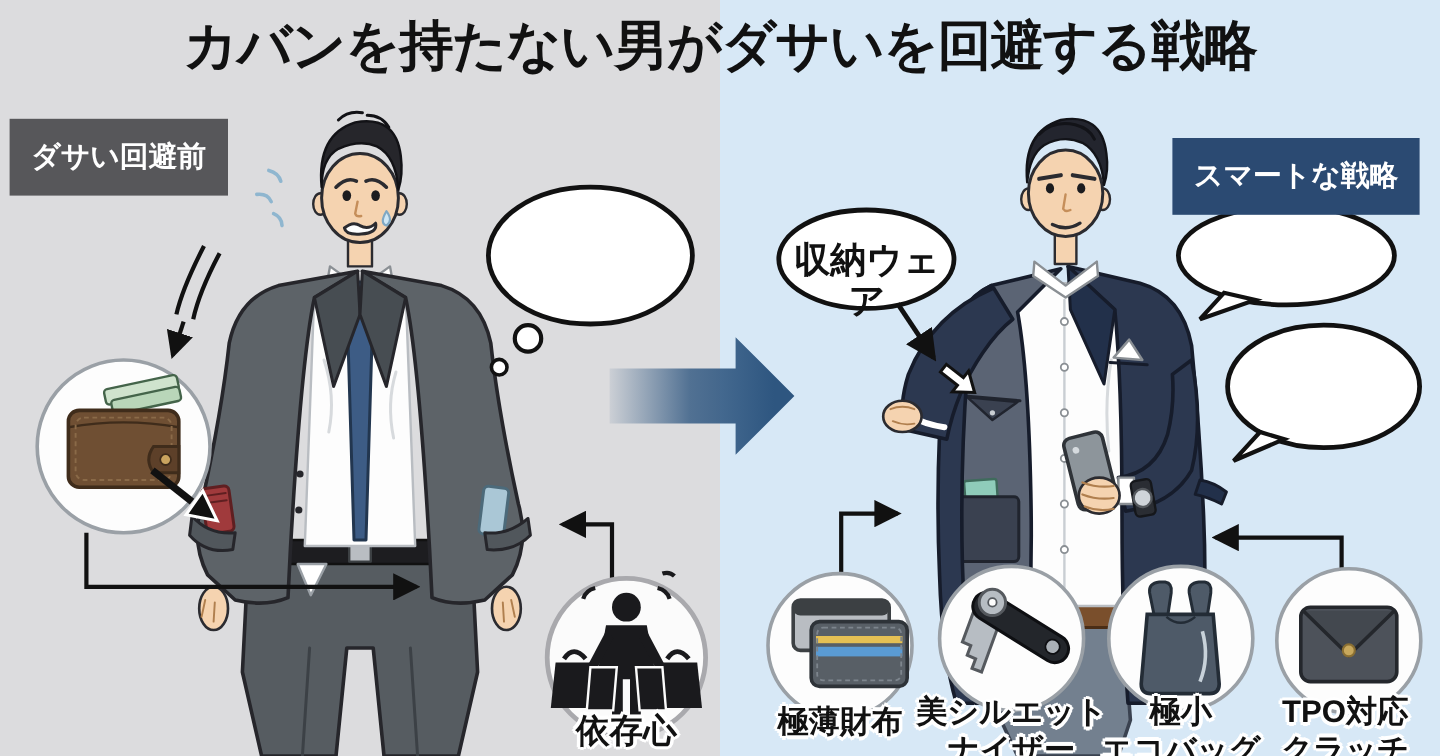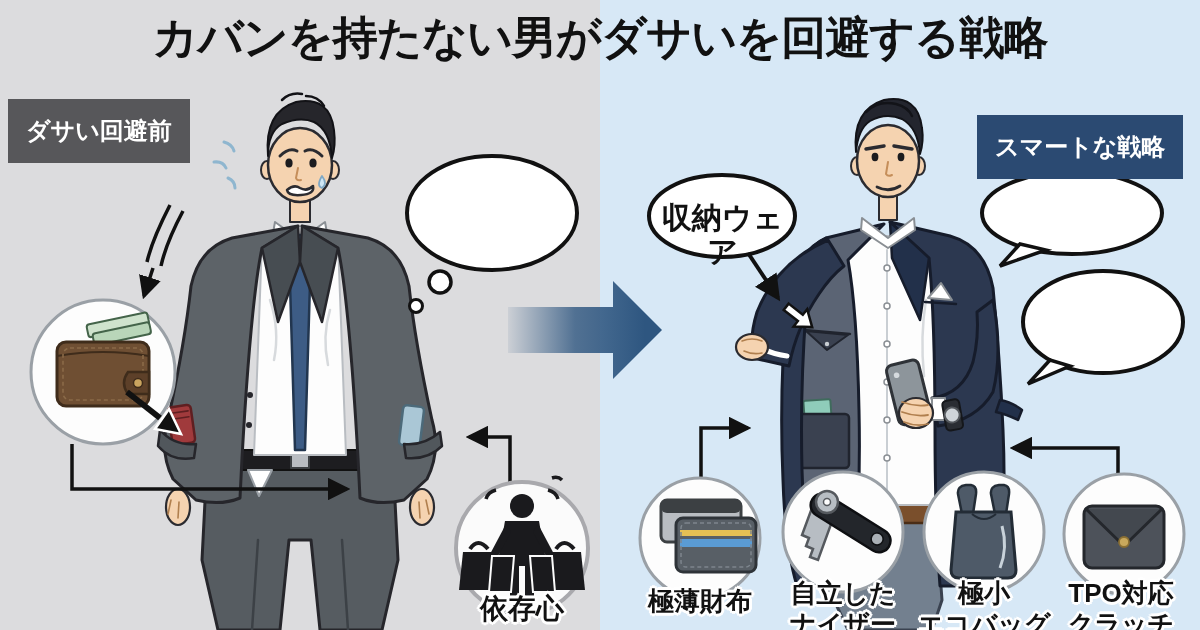--- a/index.html
+++ b/index.html
@@ -287,21 +287,21 @@
 
 
 
   <div class="outline-label l-item0">
     <div>極薄財布</div>
     <div></div>
   </div>
 
   <div class="outline-label l-dep">依存心</div>
   <div class="outline-label l-item1">
-    <div>自立した</div>
+    <div>美シルエット</div>
     <div>ナイザー</div>
   </div>
   <div class="outline-label l-item2">
     <div>極小</div>
     <div>エコバッグ</div>
   </div>
   <div class="outline-label l-item3">
     <div>TPO対応</div>
     <div>クラッチ</div>
   </div>

